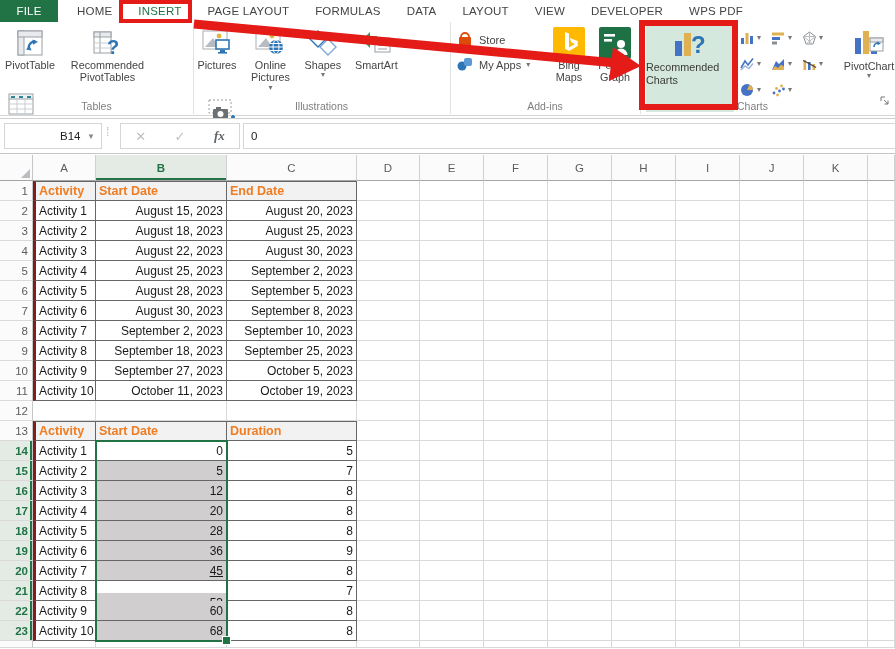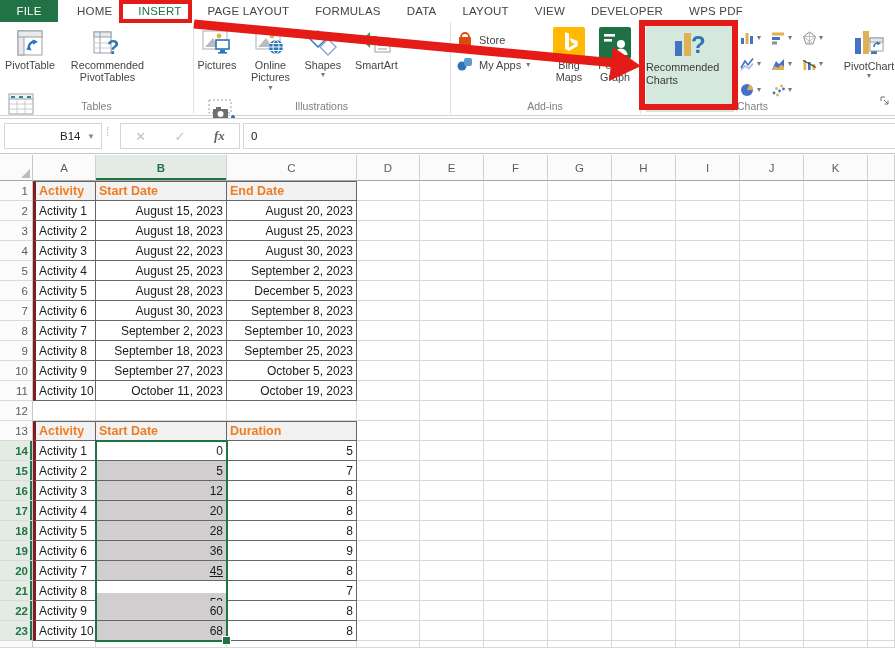--- a/index.html
+++ b/index.html
@@ -467,21 +467,21 @@
           <div class="cell" style="width: 64px;"></div>
           <div class="cell" style="width: 64px;"></div>
           <div class="cell" style="width: 64px;"></div>
           <div class="cell" style="width: 64px;"></div>
           <div class="cell" style="width: 27px;"></div>
         </div>
         <div class="grid-row">
           <div class="rowhdr">6</div>
           <div class="cell tb tbl" style="width: 63px;">Activity 5</div>
           <div class="cell tb right" style="width: 131px;">August 28, 2023</div>
-          <div class="cell tb right" style="width: 130px;">December 5, 2023</div>
+          <div class="cell tb right" style="width: 130px;">September 5, 2023</div>
           <div class="cell" style="width: 63px;"></div>
           <div class="cell" style="width: 64px;"></div>
           <div class="cell" style="width: 64px;"></div>
           <div class="cell" style="width: 64px;"></div>
           <div class="cell" style="width: 64px;"></div>
           <div class="cell" style="width: 64px;"></div>
           <div class="cell" style="width: 64px;"></div>
           <div class="cell" style="width: 64px;"></div>
           <div class="cell" style="width: 27px;"></div>
         </div>

